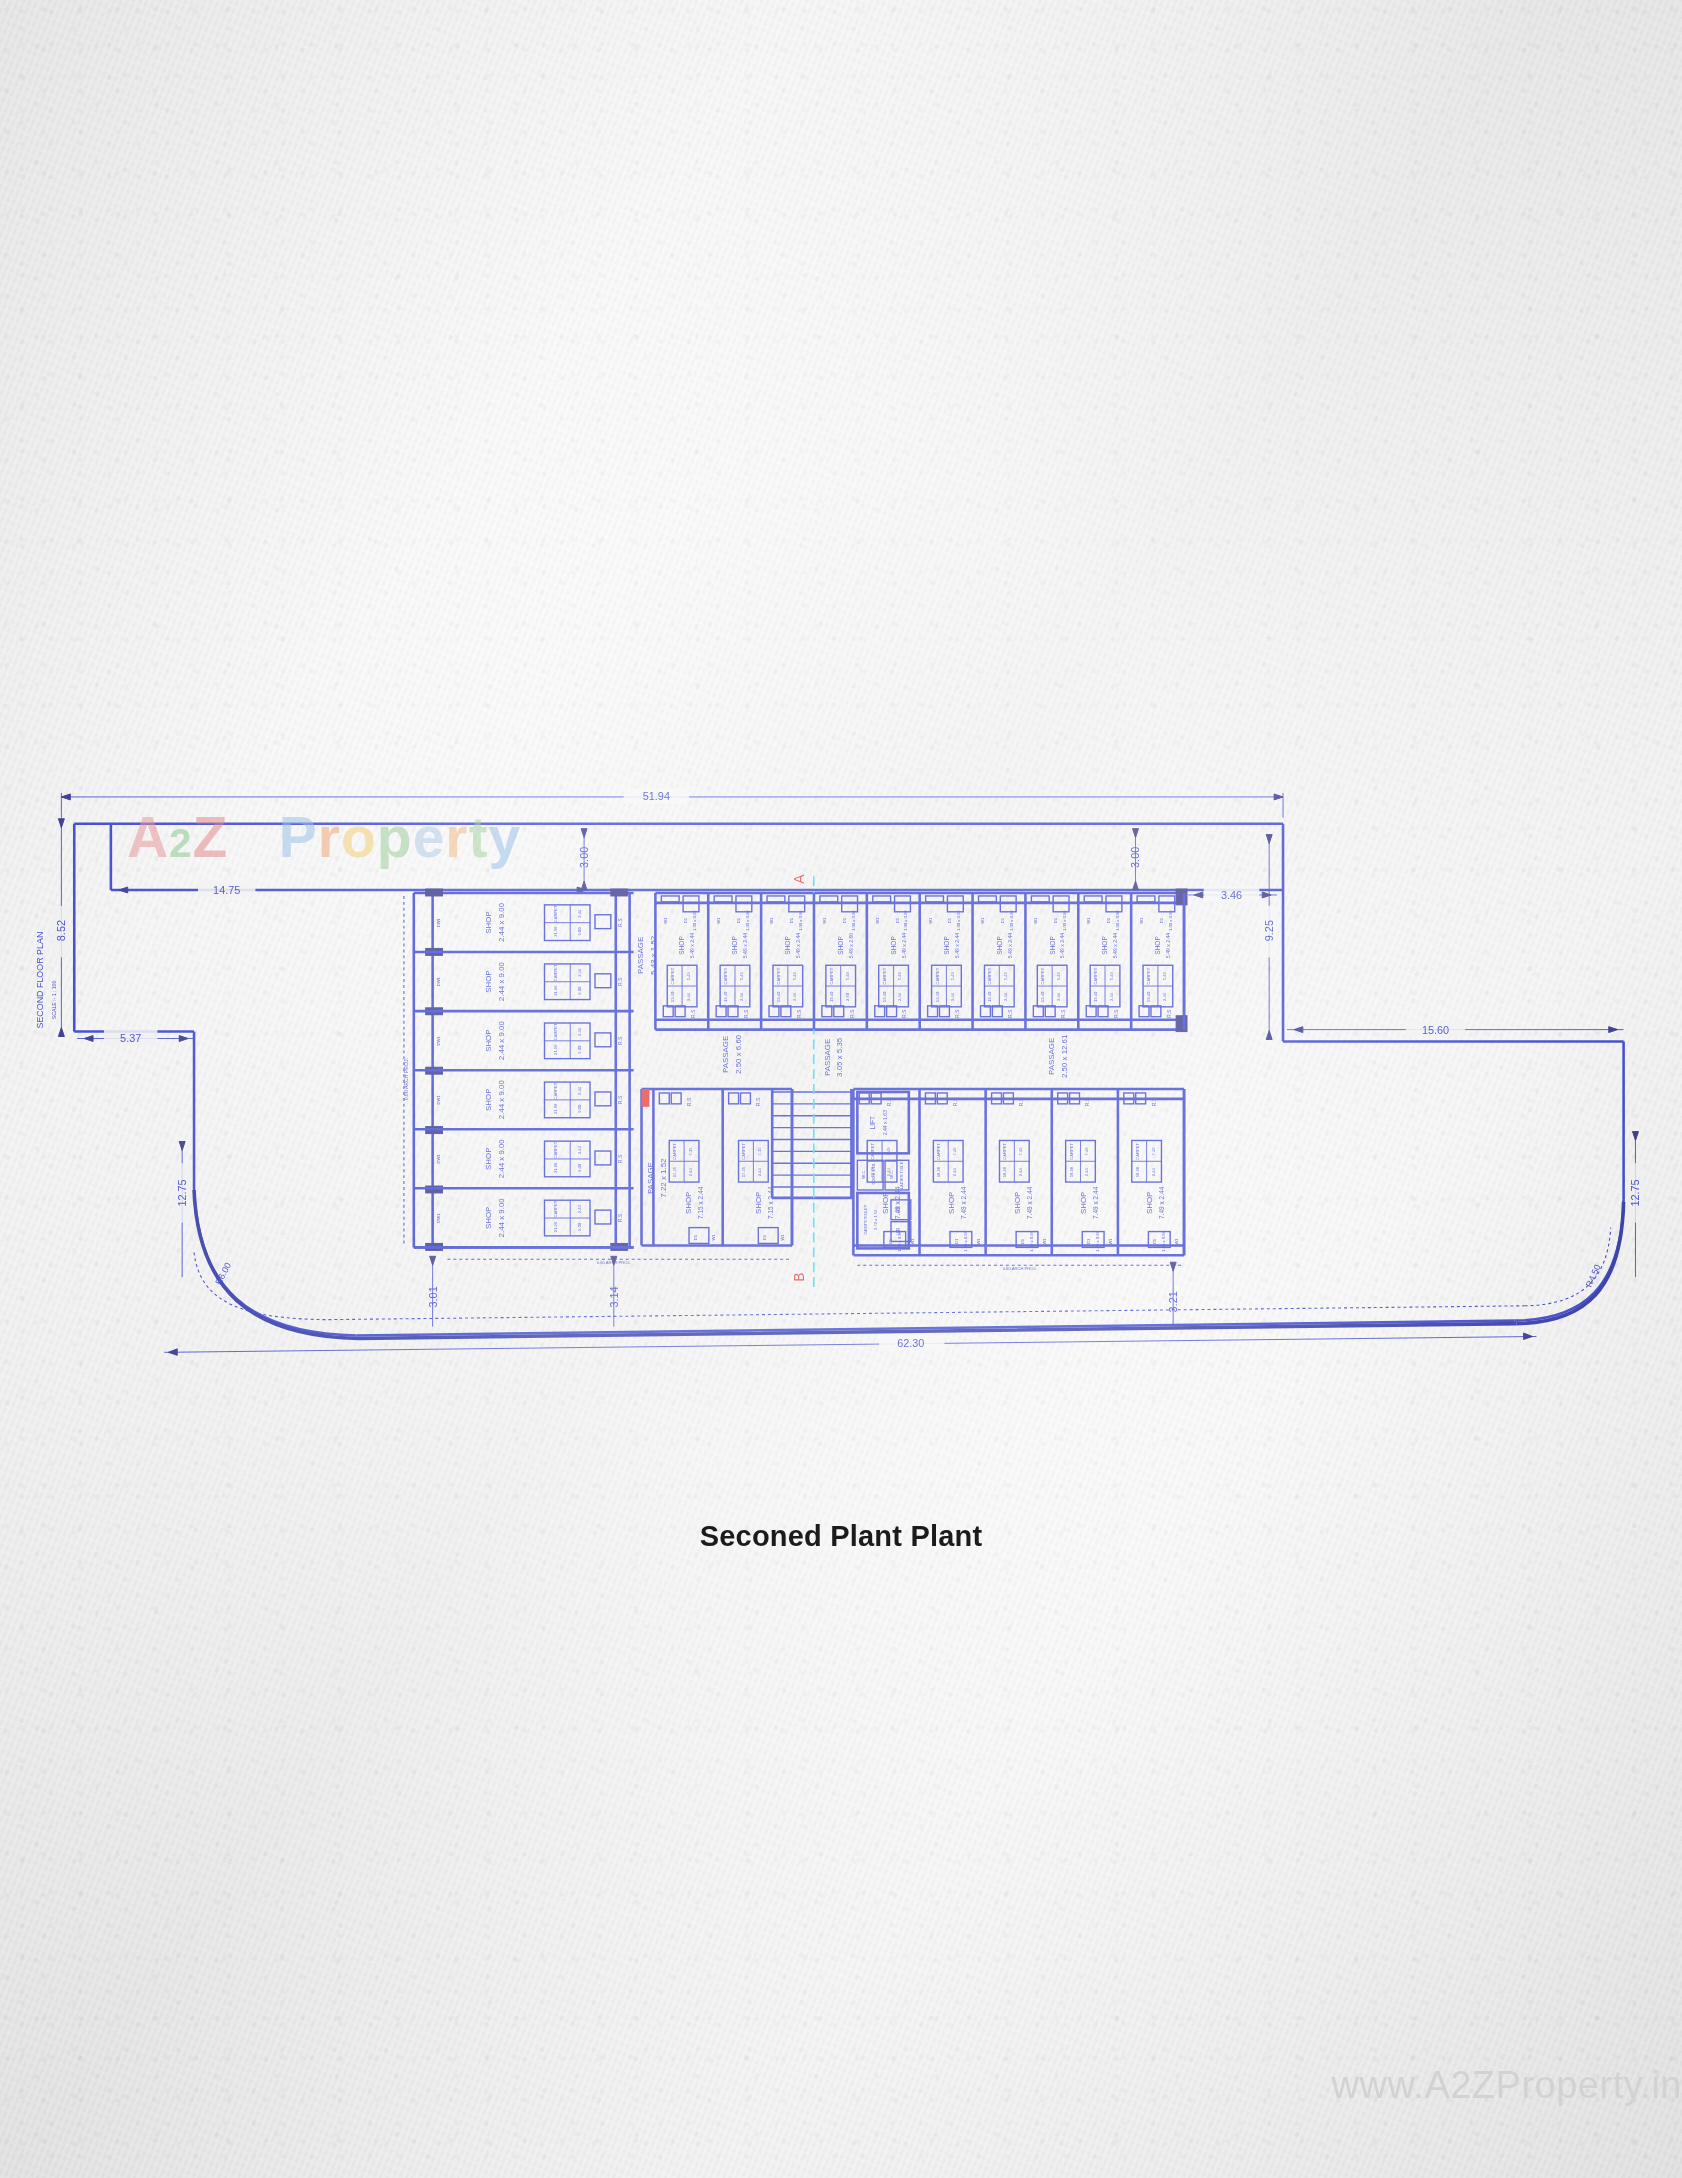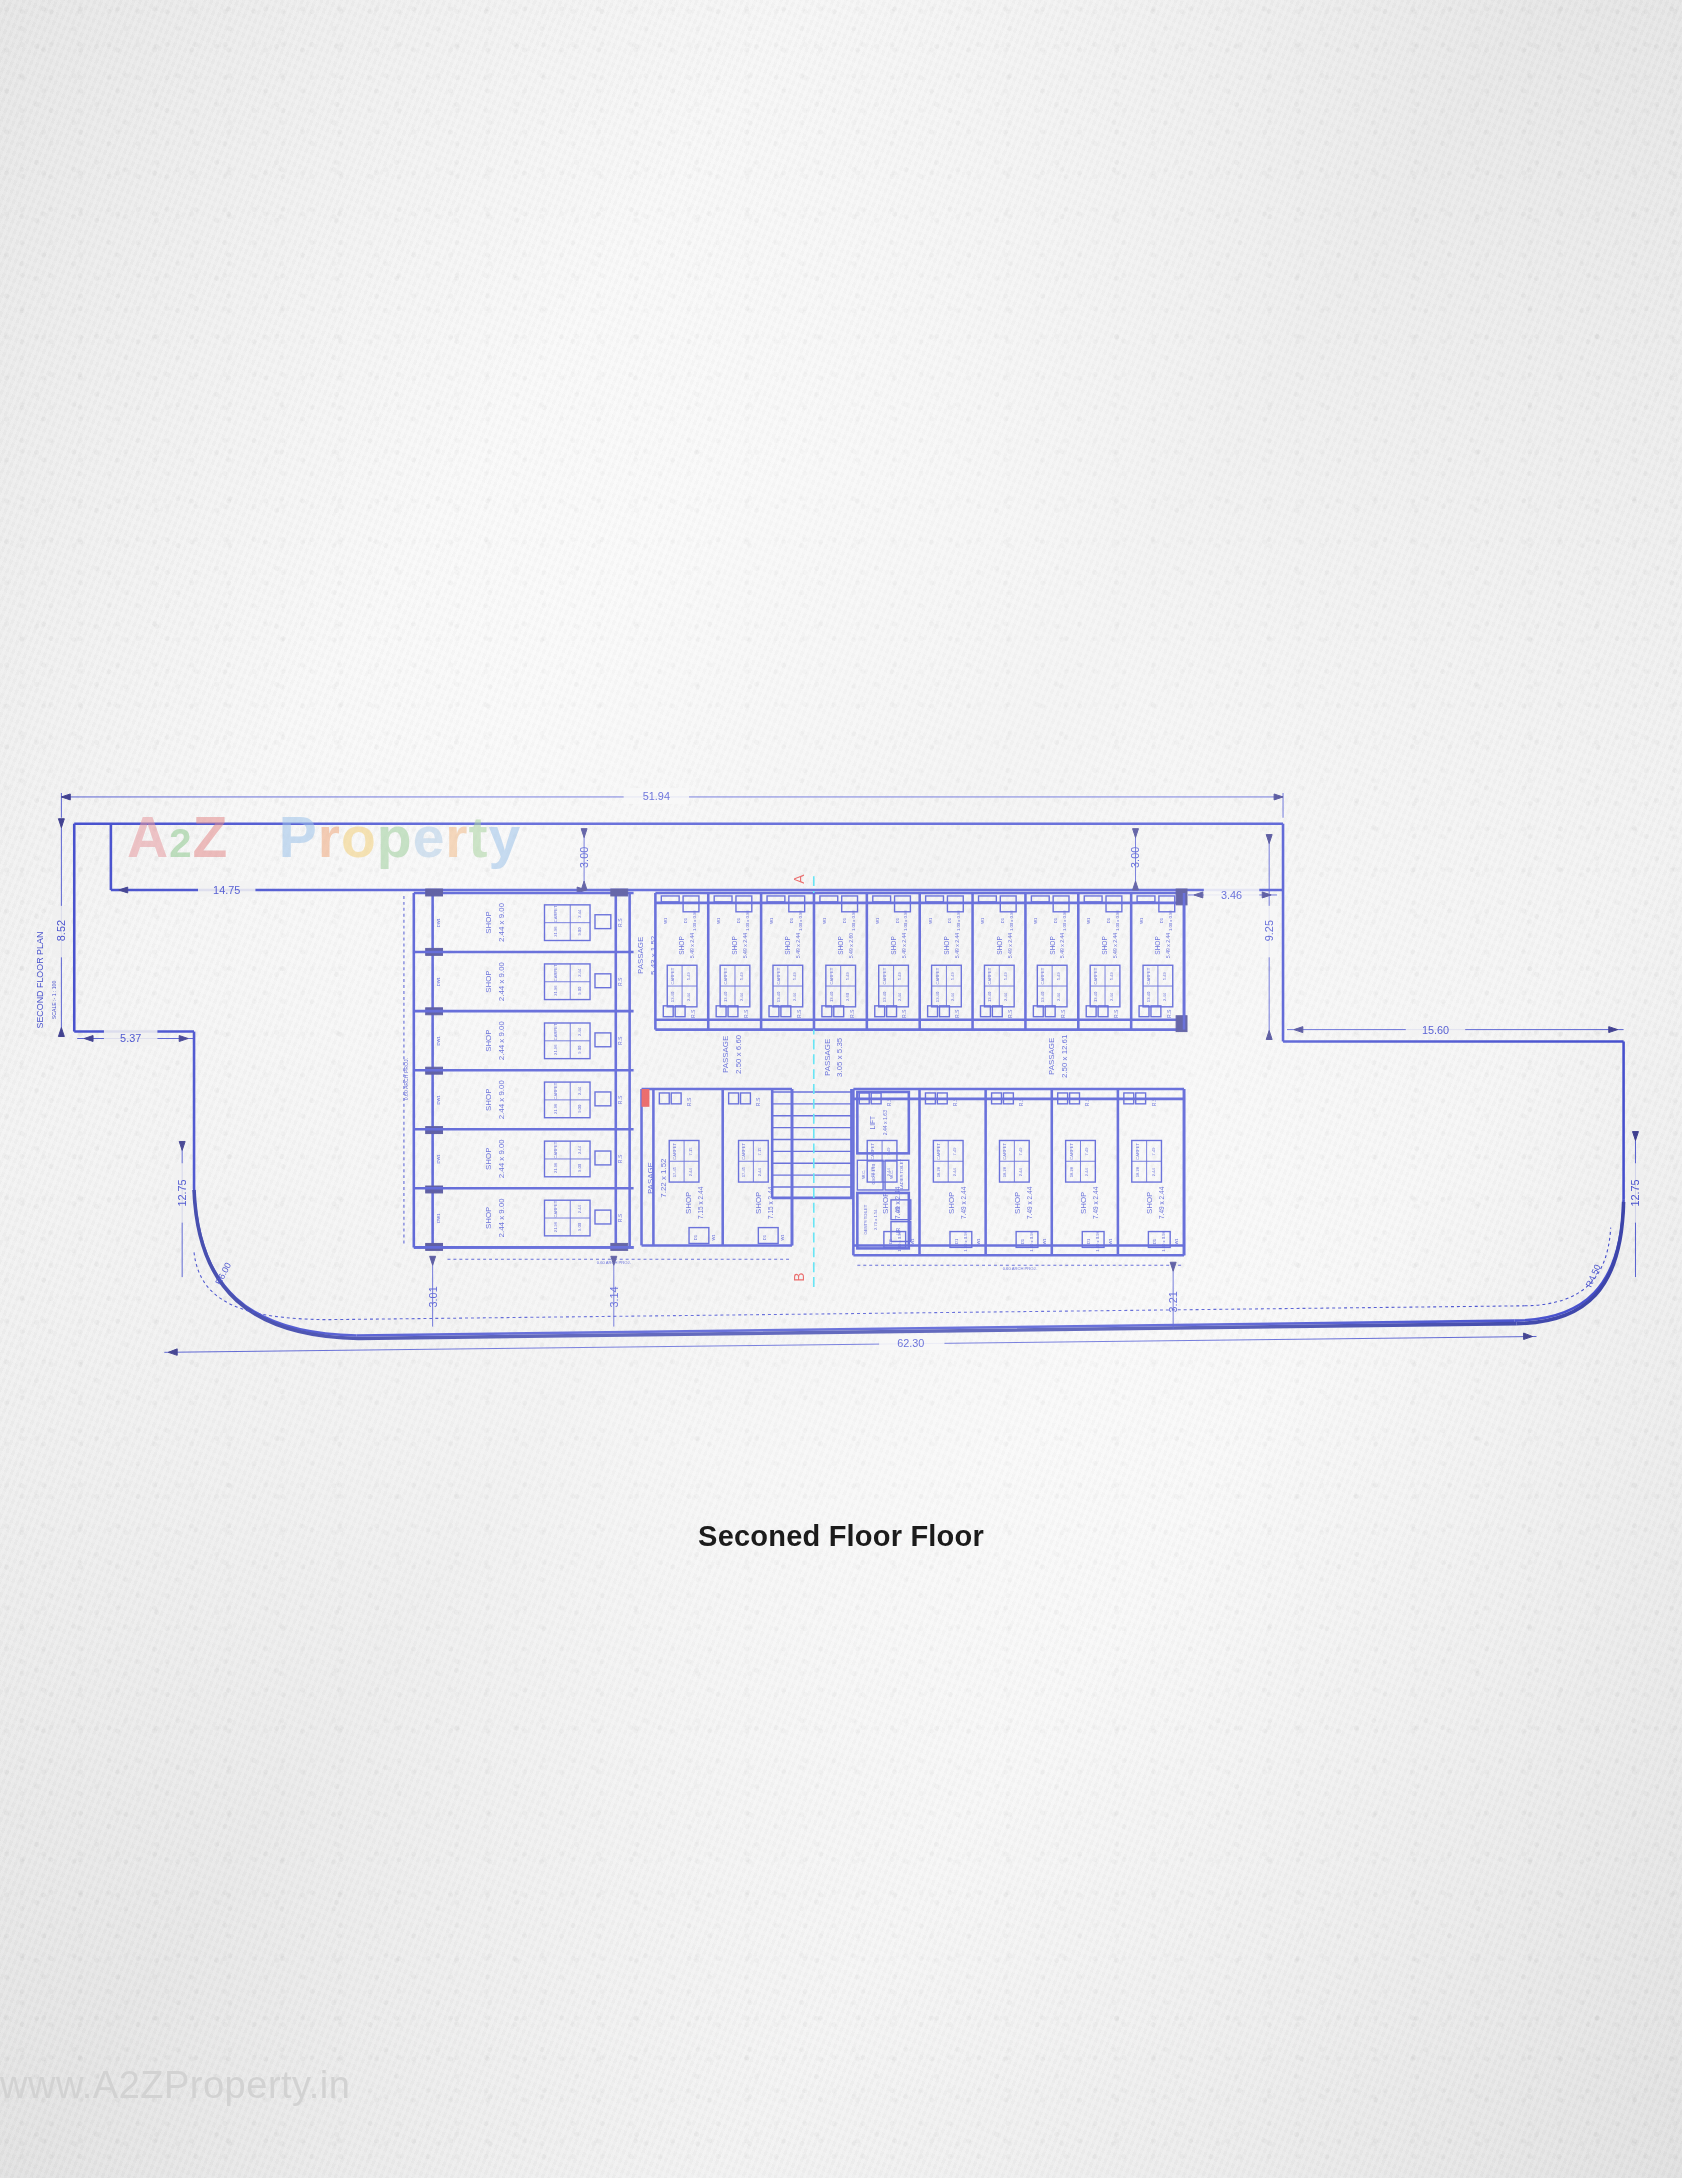--- a/index.html
+++ b/index.html
@@ -50,21 +50,21 @@
   #wm-top .w8{color:#b4cfe8;}
   #wm-top .w9{color:#f2bc8a;}
   #wm-top .w10{color:#a9d3a0;}
   #wm-top .w11{color:#9dc3ea;}
   #title-main{
     position:absolute;left:0;top:1520px;width:1682px;text-align:center;
     font-size:29px;font-weight:bold;color:#1b1b1b;
     font-family:"Liberation Sans", sans-serif;letter-spacing:0.2px;
   }
   #footer-wm{
-    position:absolute;left:0;top:2064px;width:1682px;text-align:left;
+    position:absolute;left:0;top:2064px;width:1682px;text-align:right;
     font-size:38px;color:#d2d2d2;font-weight:normal;letter-spacing:0.5px;
     font-family:"Liberation Sans", sans-serif;
   }
 </style>
 </head>
 <body>
 
 <div id="paper"></div>
 
 <svg id="plan" viewBox="0 0 1699 2200" xmlns="http://www.w3.org/2000/svg">
@@ -747,16 +747,16 @@
 </svg>
 
 <div id="vignette"></div>
 
 <div id="wm-top">
   <span class="w1">A</span><span class="w2">2</span><span class="w3">Z</span>
   <span>&nbsp;</span>
   <span class="w4">P</span><span class="w5">r</span><span class="w6">o</span><span class="w7">p</span><span class="w8">e</span><span class="w9">r</span><span class="w10">t</span><span class="w11">y</span>
 </div>
 
-<div id="title-main">Seconed Floor Floor</div>
+<div id="title-main">Seconed Plant Plant</div>
 
 <div id="footer-wm">www.A2ZProperty.in</div>
 
 
 </body></html>

